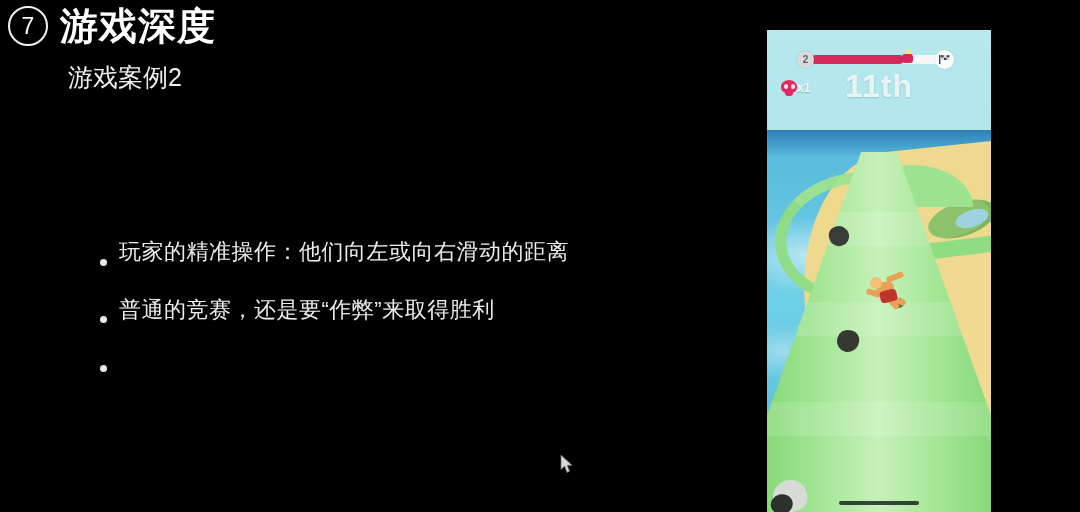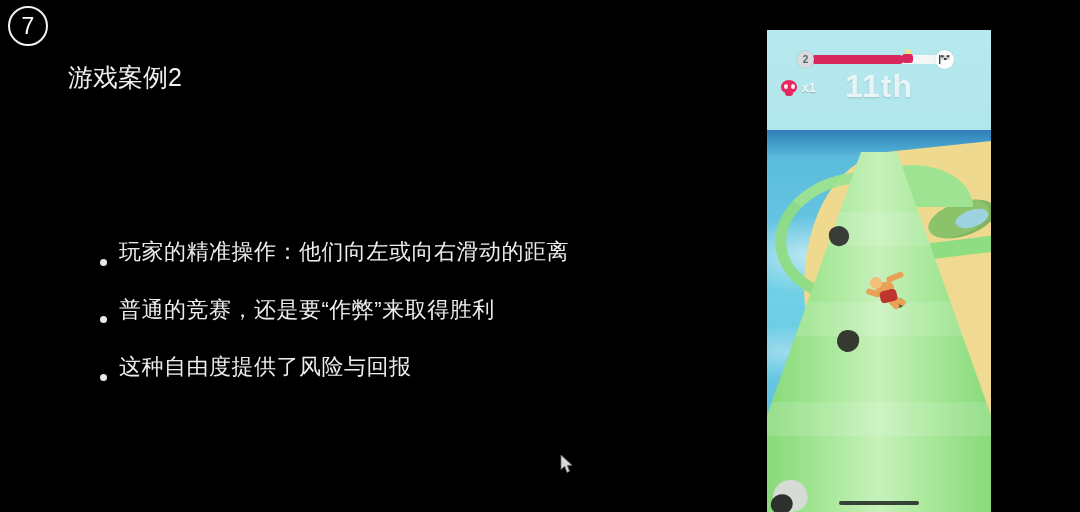--- a/index.html
+++ b/index.html
@@ -422,21 +422,20 @@
     box-shadow: 0 0 0 1px rgba(0,0,0,.05);
   }
   .flag-chip svg { display: block; }
 
   .lives {
     position: absolute;
     left: 14px;
     top: 50px;
     display: flex;
     align-items: center;
-    gap: 5px;
   }
   .skull {
     width: 16px;
     height: 16px;
     position: relative;
   }
   .skull .cranium {
     position: absolute;
     left: 0; top: 0;
     width: 16px; height: 13px;
@@ -502,37 +501,37 @@
   }
   #cursor svg { display: block; }
 </style>
 </head>
 <body>
 
 <div id="slide">
 
   <div class="header-row">
     <div class="num-badge">7</div>
+    <div class="title-main">游戏深度</div>
   </div>
 
   <div class="subtitle">游戏案例2</div>
 
 
   <div class="bullets">
     <div class="bullet">
       <span class="bullet-dot"></span>
       <span class="bullet-text">玩家的精准操作：他们向左或向右滑动的距离</span>
     </div>
     <div class="bullet">
       <span class="bullet-dot"></span>
       <span class="bullet-text">普通的竞赛，还是要“作弊”来取得胜利</span>
     </div>
     <div class="bullet">
       <span class="bullet-dot"></span>
-      <span class="bullet-text">这种自由度提供了风险与回报</span>
     </div>
   </div>
 
   <div id="phone">
 
     <div class="game-stage">
       <div class="sky"></div>
       <div class="sea-far"></div>
       <div class="sea-near"></div>
 

